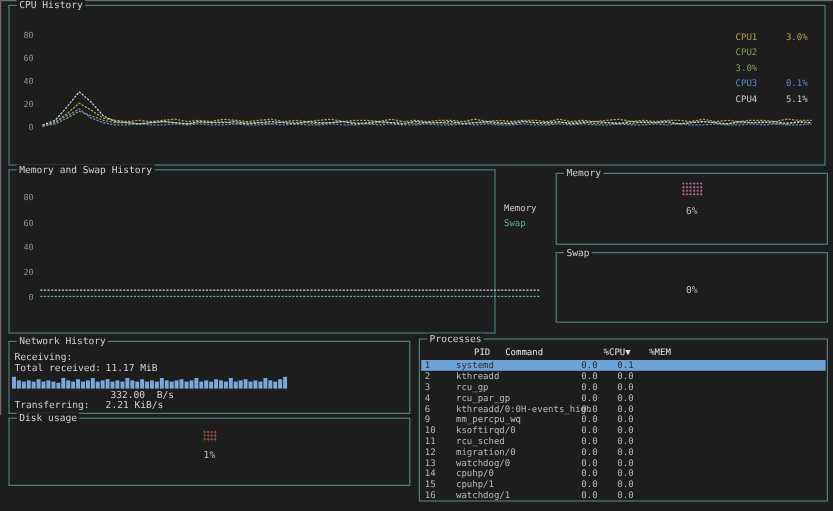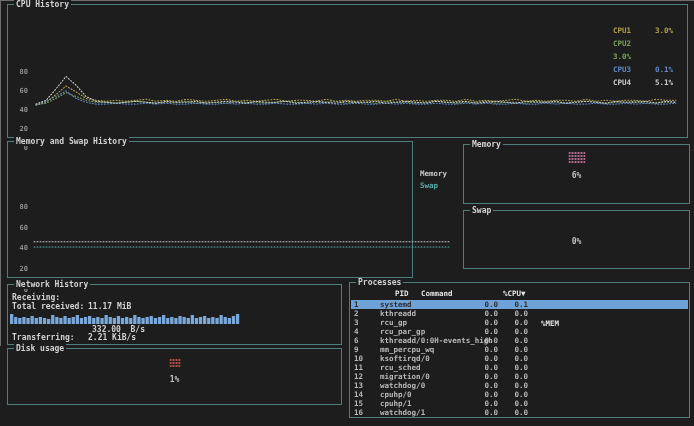--- a/index.html
+++ b/index.html
@@ -1,30 +1,30 @@
 <!DOCTYPE html>
 <html><head>
 <meta charset="utf-8">
 <style>
   :root{
     --bg:#1d1d1d; --border:#4e7e7e; --text:#c9c9c9; --dim:#8f8f8f;
   }
   *{box-sizing:border-box;margin:0;padding:0}
   html,body{width:694px;height:426px;overflow:hidden;background:var(--bg);
     font-family:"DejaVu Sans Mono", monospace; color:var(--text);}
-  #screen{position:relative;width:694px;height:426px;background:var(--bg);font-weight:bold;}
+  #screen{position:relative;width:694px;height:426px;background:var(--bg);}
   .edge-top{position:absolute;left:0;top:0;width:694px;height:1px;background:#6e6e6e;}
   .edge-left{position:absolute;left:0;top:0;width:1px;height:346px;background:#6e6e6e;}
 
   .panel{position:absolute;border:1px solid var(--border);}
   .ptitle{position:absolute;top:-5px;left:6px;background:var(--bg);padding:0 2px;
     font-size:8px;line-height:9px;color:#d2d2d2;white-space:nowrap;}
 
   .ytick{position:absolute;left:4px;width:16px;text-align:right;
-    font-size:7px;line-height:7px;color:var(--dim);margin-top:42px;}
+    font-size:7px;line-height:7px;color:var(--dim);}
 
   .chart-svg{position:absolute;}
 
   
   .cpu-legend{position:absolute;right:14px;top:19px;width:60px;}
   .legend-row{display:flex;justify-content:space-between;font-size:7.5px;line-height:13px;}
   
   .ms-legend{position:absolute;left:412px;top:26px;width:36px;}
   .ms-legend .legend-row{line-height:12px;justify-content:flex-start;}
 
@@ -41,21 +41,21 @@
 
   
   .net-line{position:absolute;left:4px;font-size:8px;line-height:9px;color:#d2d2d2;white-space:pre;}
   .net-value{position:absolute;font-size:8px;line-height:9px;color:#d2d2d2;white-space:pre;}
 
   
   .phead{position:absolute;top:6px;left:0;width:100%;height:10px;
     font-size:7.5px;color:#e3e3e3;}
   .phead span{position:absolute;padding-left:41px;}
   .h-pid{left:4px;} .h-cmd{left:30px;}
-  .h-cpu{left:112px;width:36px;text-align:right;} .h-mem{left:150px;width:28px;text-align:left;margin-top:30px;}
+  .h-cpu{left:112px;width:36px;text-align:right;} .h-mem{left:150px;width:28px;text-align:left;}
   .prows{position:absolute;top:17px;left:1px;right:1px;bottom:1px;}
   .prow{position:relative;height:9px;font-size:7.5px;line-height:9px;color:#b9b9b9;}
   .prow span{position:absolute;white-space:nowrap;}
   .c-pid{left:3px;} .c-cmd{left:29px;}
   .c-cpu{left:111px;width:36px;text-align:right;} .c-mem{left:149px;width:28px;text-align:right;}
   .prow.selected{background:#6fa2d6;color:#2c2c2c;}
 </style>
 </head>
 <body>
 

